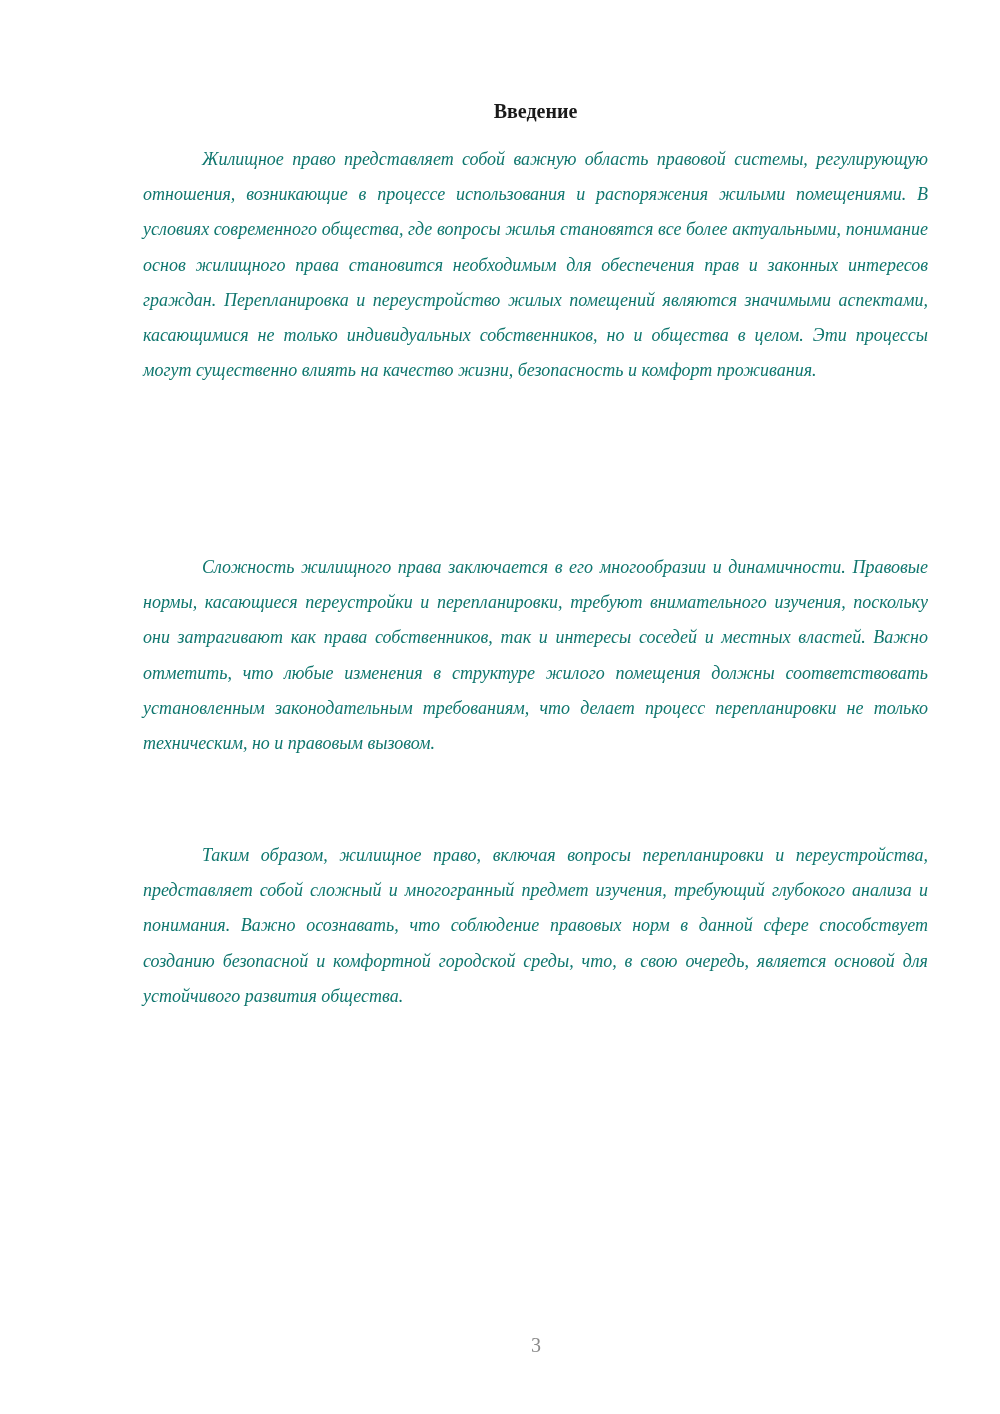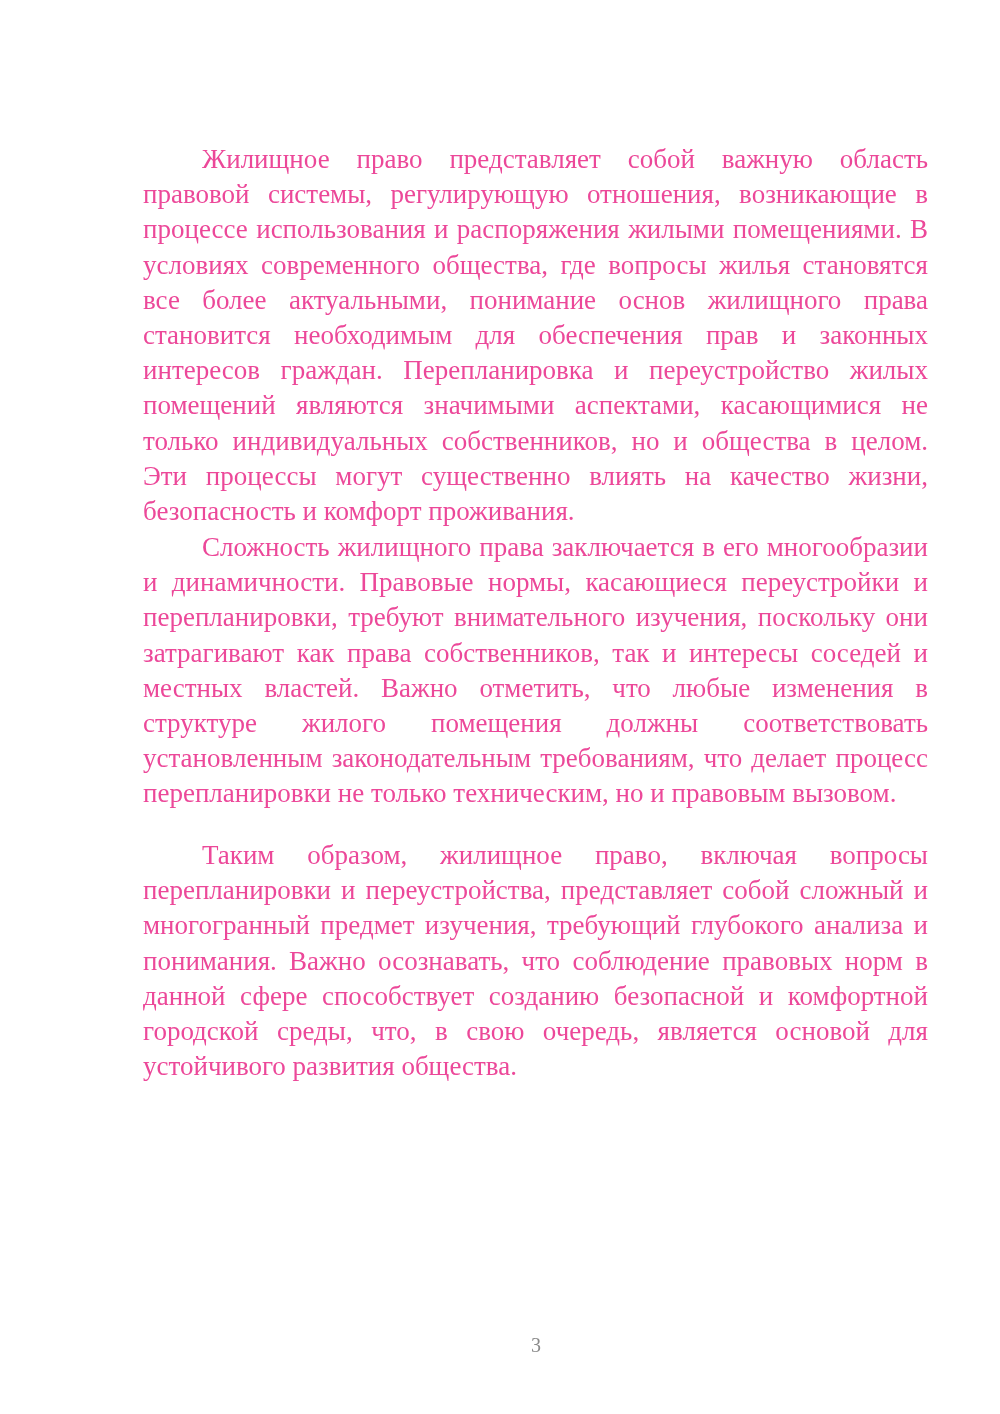--- a/index.html
+++ b/index.html
@@ -30,47 +30,49 @@
       text-align: center;
       font-weight: bold;
       font-size: 20px;
       line-height: 26px;
       color: #1a1a1a;
     }
     .body-text {
       position: absolute;
       left: 143px;
       width: 785px;
-      font-size: 27px;
+      font-size: 18px;
       line-height: 35.2px;
       text-align: justify;
-      color: #ec4899;
+      color: #0f766e;
+      font-style: italic;
     }
     .body-text p {
       margin: 0;
       text-indent: 59px;
       text-align: justify;
     }
     #para-1 { top: 142px; }
-    #para-2 { top: 530px; }
+    #para-2 { top: 550px; }
     #para-3 { top: 838px; }
     .page-number {
       position: absolute;
       top: 1334px;
       left: 0;
       width: 1072px;
       text-align: center;
       font-size: 20px;
       color: #8a8a8a;
     }
   </style>
 </head>
 <body>
 
 <div class="page">
+  <div class="title">Введение</div>
 
   <div class="body-text" id="para-1">
     <p>Жилищное право представляет собой важную область правовой системы, регулирующую отношения, возникающие в процессе использования и распоряжения жилыми помещениями. В условиях современного общества, где вопросы жилья становятся все более актуальными, понимание основ жилищного права становится необходимым для обеспечения прав и законных интересов граждан. Перепланировка и переустройство жилых помещений являются значимыми аспектами, касающимися не только индивидуальных собственников, но и общества в целом. Эти процессы могут существенно влиять на качество жизни, безопасность и комфорт проживания.</p>
   </div>
 
   <div class="body-text" id="para-2">
     <p>Сложность жилищного права заключается в его многообразии и динамичности. Правовые нормы, касающиеся переустройки и перепланировки, требуют внимательного изучения, поскольку они затрагивают как права собственников, так и интересы соседей и местных властей. Важно отметить, что любые изменения в структуре жилого помещения должны соответствовать установленным законодательным требованиям, что делает процесс перепланировки не только техническим, но и правовым вызовом.</p>
   </div>
 
   <div class="body-text" id="para-3">

